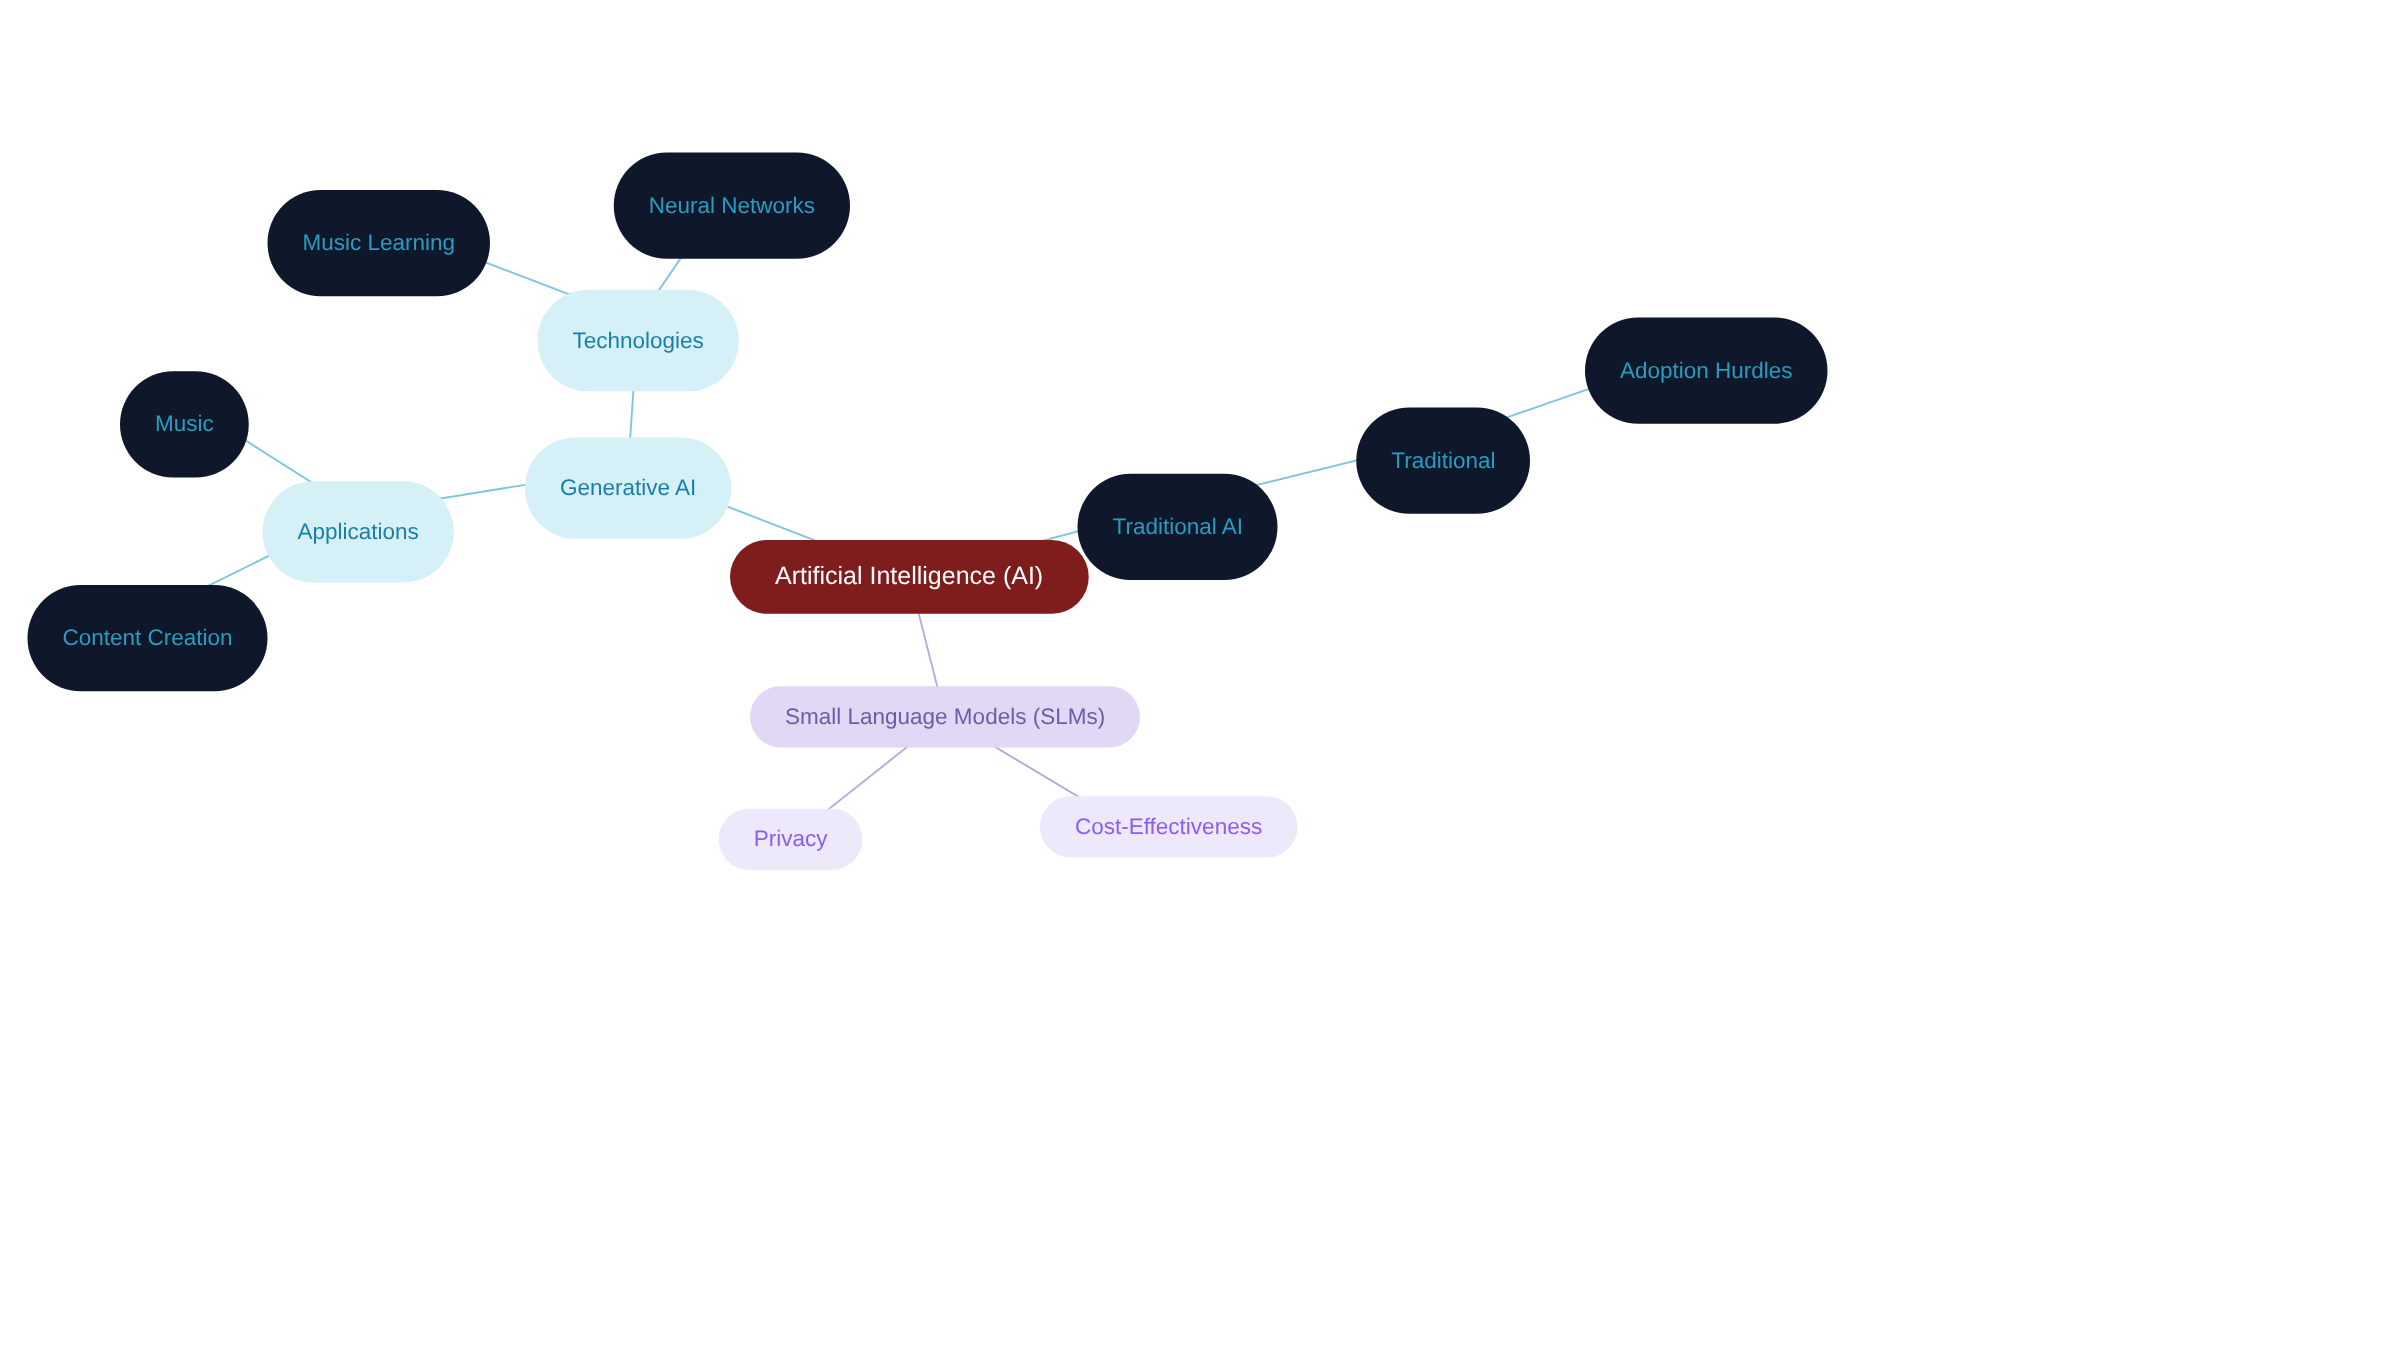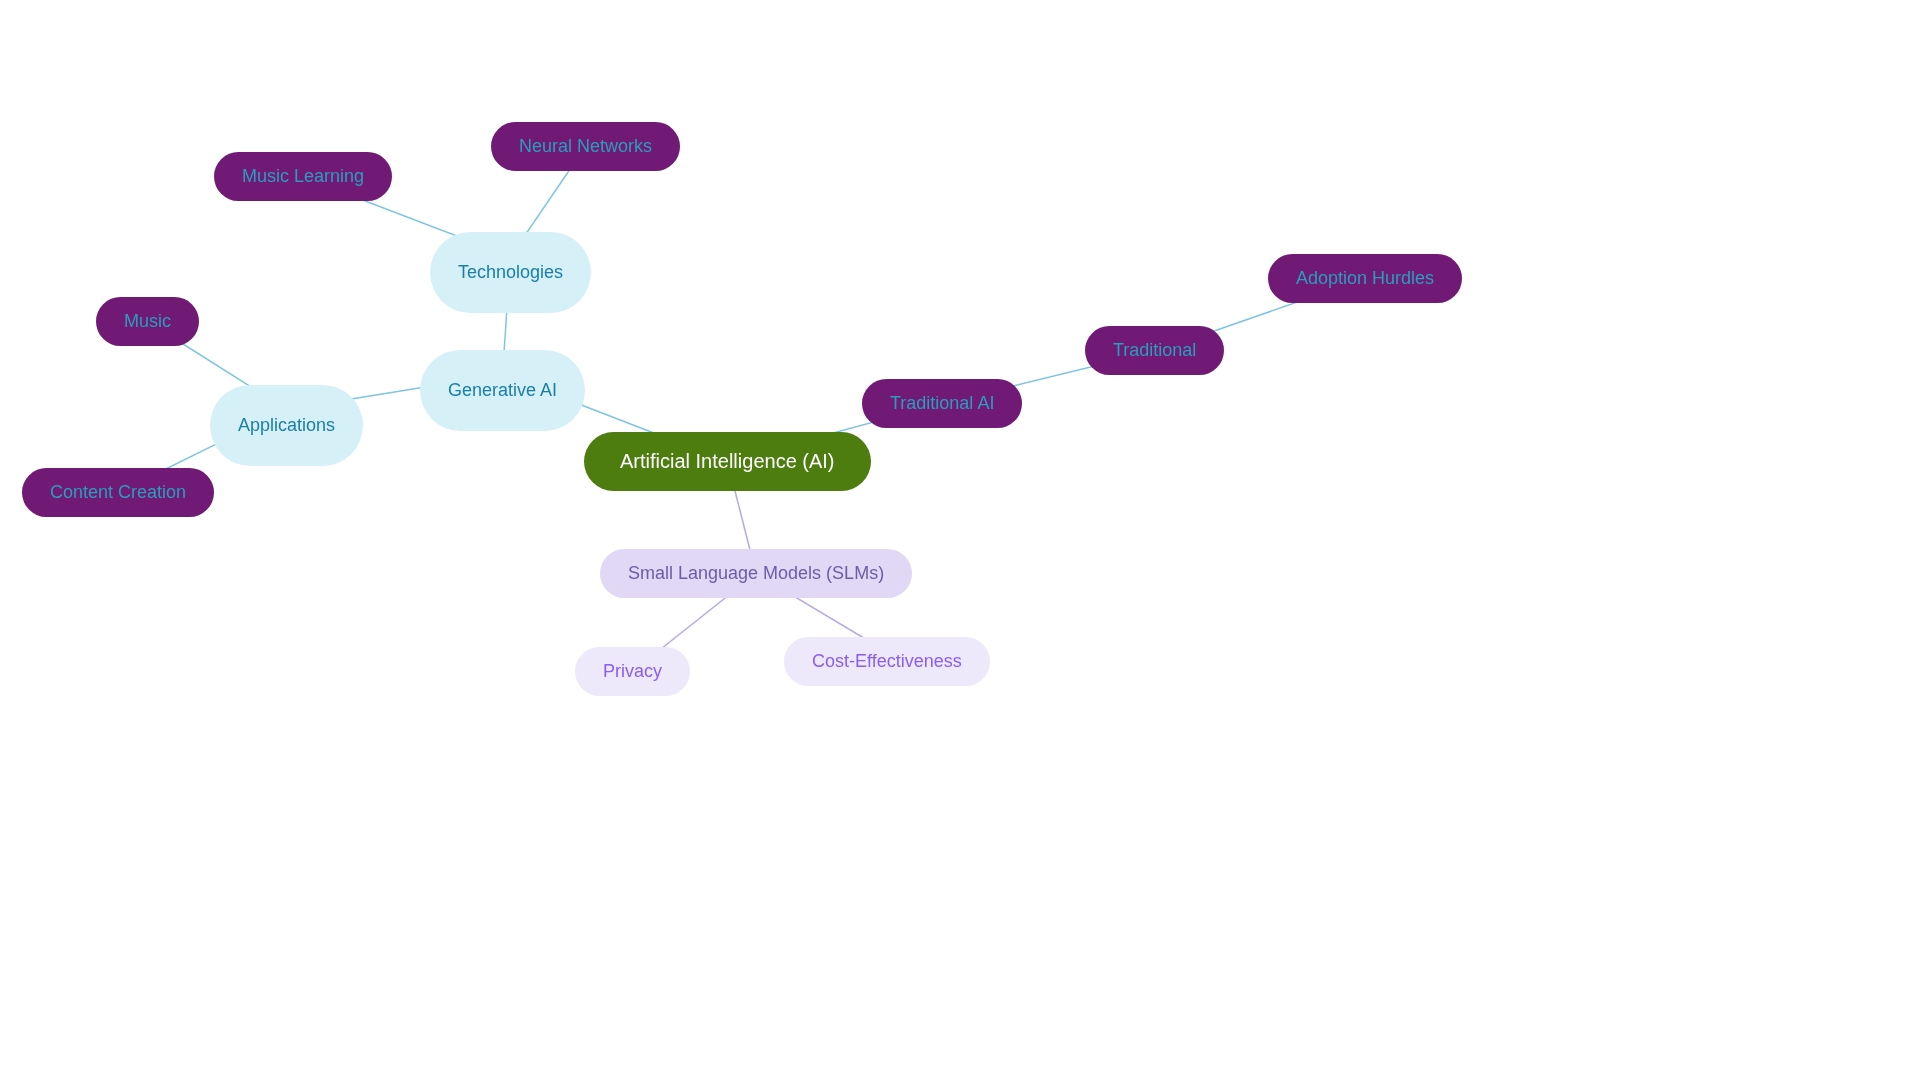--- a/index.html
+++ b/index.html
@@ -26,38 +26,38 @@
       align-items: center;
       justify-content: center;
       text-align: center;
       font-size: 18px;
       font-weight: 400;
       z-index: 2;
       cursor: pointer;
       white-space: nowrap;
     }
     .node-center {
-      background: #4d7c0f;
+      background: #7f1d1d;
       color: #ffffff;
       font-size: 20px;
       font-weight: 500;
       padding: 18px 36px;
       border-radius: 40px;
     }
     .node-blue {
       background: #d6f0f8;
       color: #1a7fa8;
       border: none;
       padding: 30px 28px;
     }
     .node-blue-light {
-      background: #701a75;
+      background: #0f172a;
       color: #2a9dbf;
       border: none;
-      padding: 14px 28px;
+      padding: 32px 28px;
     }
     .node-purple {
       background: #e0d8f5;
       color: #6b5ea8;
       border: none;
       padding: 14px 28px;
     }
     .node-purple-light {
       background: #ede9fa;
       color: #8b5cf6;
@@ -129,15 +129,15 @@
 </div>
 
 <div class="node node-purple" style="left: 600px; top: 549px;" id="node-smallLanguageModels">
   <span>Small Language Models (SLMs)</span>
 </div>
 
 <div class="node node-purple-light" style="left: 575px; top: 647px;" id="node-privacy">
   <span>Privacy</span>
 </div>
 
-<div class="node node-purple-light" style="left: 784px; top: 637px;" id="node-costEffectiveness">
+<div class="node node-purple-light" style="left: 832px; top: 637px;" id="node-costEffectiveness">
   <span>Cost-Effectiveness</span>
 </div>
 
 </body></html>

